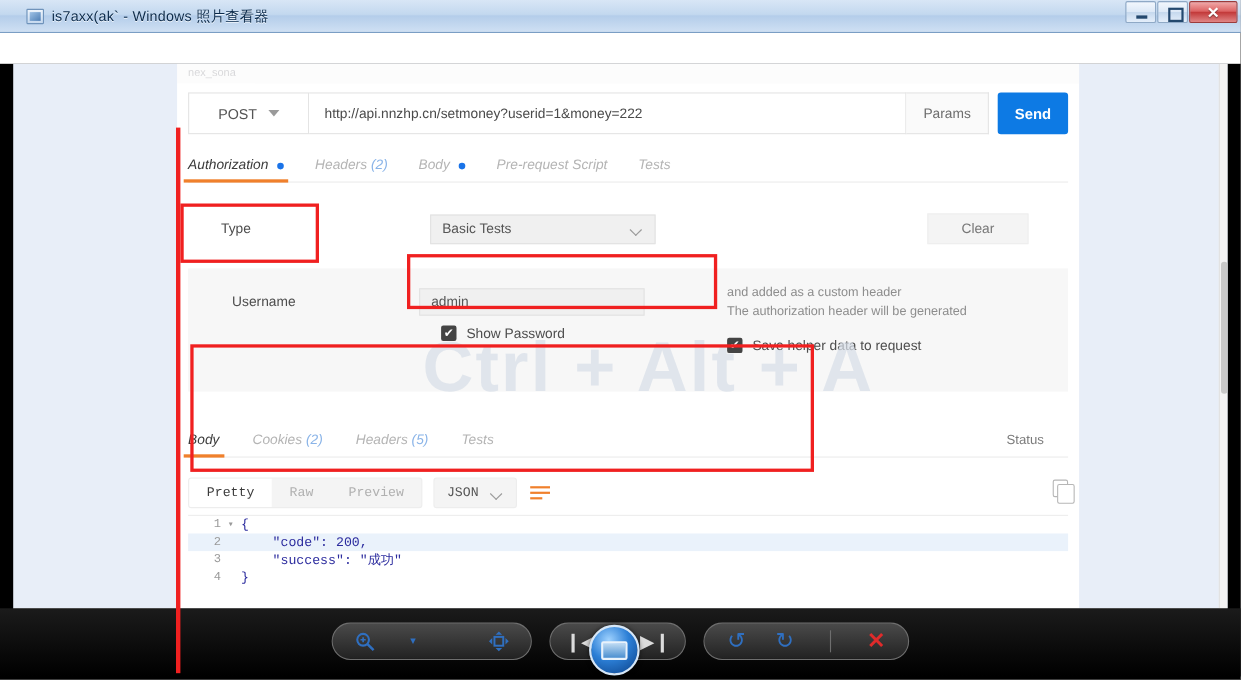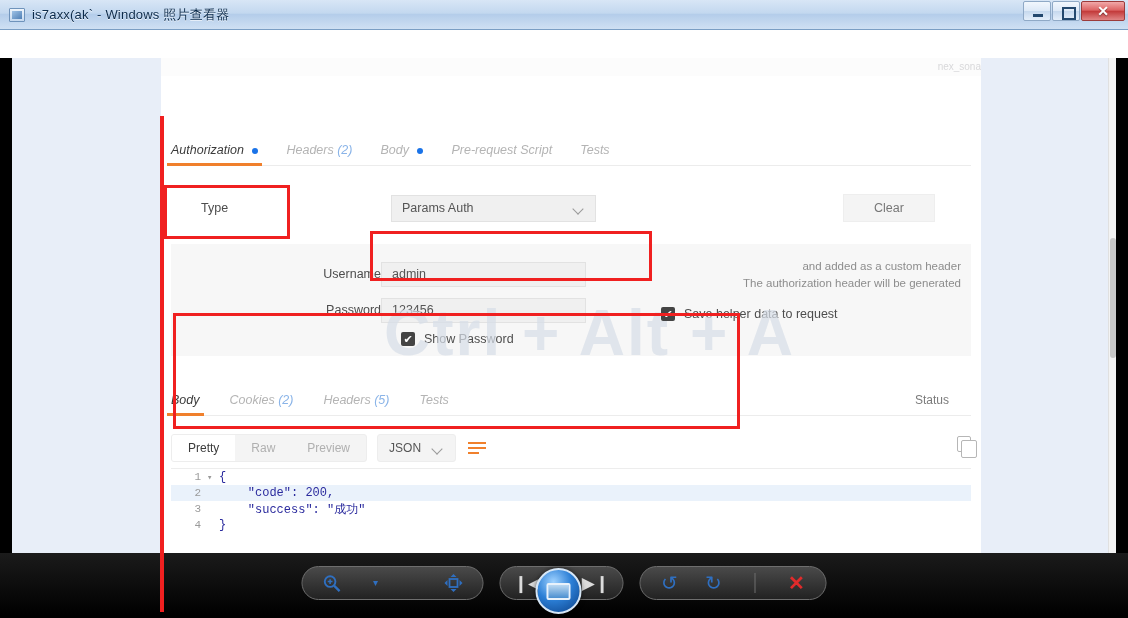--- a/index.html
+++ b/index.html
@@ -16,21 +16,21 @@
     width: 1128px; height: 618px;
     background: #ffffff;
   }
 
   .titlebar {
     position: absolute; left: 0; top: 0; width: 1128px; height: 30px;
     background: linear-gradient(to bottom, #d8e6f6 0%, #c3d8ef 45%, #b4cdea 50%, #cfe0f3 100%);
     border-bottom: 1px solid #7a9ec4;
   }
   .titlebar-inner {
-    display: flex; align-items: center; height: 30px; padding-left: 9px; gap: 7px;
+    display: flex; align-items: center; height: 30px; padding-left: 9px; gap: 7px; margin-left: 15px;
   }
   .win-icon {
     width: 16px; height: 14px;
     background: linear-gradient(to bottom,#eef4fb,#c6d9ef);
     border: 1px solid #6f93bb; border-radius: 1px;
     position: relative;
   }
   .win-icon::after {
     content: ""; position: absolute; left: 2px; top: 2px; right: 2px; bottom: 2px;
     background: linear-gradient(to bottom right,#9fc2e6,#4f7fb5);
@@ -99,21 +99,21 @@
 
   
   .pm {
     position: absolute; left: 149px; top: 0px; width: 820px; height: 495px;
     background: #ffffff; overflow: hidden;
   }
   .pm-cut-top {
     position: absolute; left: 0; top: 0; width: 820px; height: 18px;
     background: #fafafa;
     color: #b9b9bd; font-size: 10px; padding-left: 10px; line-height: 18px;
-    overflow: hidden; opacity: .55; text-align: right;
+    overflow: hidden; opacity: .55;
   }
   .url-row {
     position: absolute; left: 10px; top: 26px; width: 800px; height: 38px;
     display: flex; align-items: stretch;
   }
   .method-box {
     width: 110px; border: 1px solid #e4e4e4; background: #fff;
     display: flex; align-items: center; justify-content: center; gap: 10px;
     font-size: 13px; color: #555;
   }
@@ -177,21 +177,20 @@
   .clear-btn {
     position: absolute; right: 36px; top: 14px;
     width: 92px; height: 28px; background: #f4f4f4; border: 1px solid #eee;
     display: flex; align-items: center; justify-content: center;
     font-size: 12.5px; color: #777;
   }
 
   .auth-panel {
     position: absolute; left: 10px; top: 186px; width: 800px; height: 112px;
     background: #f7f7f7;
-    text-align: right;
   }
   .auth-left { position: absolute; left: 20px; top: 12px; width: 440px; }
   .fld-row { display: flex; align-items: center; height: 36px; }
   .fld-label { width: 190px; font-size: 12.5px; color: #4d4d4d; padding-left: 20px; }
   .fld-input {
     width: 205px; height: 25px; background: #f0f0f0; border: 1px solid #e2e2e2;
     font-size: 12.5px; color: #555; display: flex; align-items: center; padding-left: 10px;
   }
   .showpw-row { display: flex; align-items: center; gap: 9px; padding-left: 210px; margin-top: 4px; }
   .cbx {
@@ -215,21 +214,21 @@
     position: absolute; left: 10px; top: 328px; width: 800px; height: 30px;
     display: flex; align-items: flex-end; gap: 30px;
     border-bottom: 1px solid #ececec;
   }
   .resp-status {
     position: absolute; right: 22px; bottom: 8px; font-size: 12px; color: #7b7b7b;
   }
 
   .resp-toolbar {
     position: absolute; left: 10px; top: 370px; width: 800px; height: 40px;
-    display: flex; align-items: center; gap: 10px;
+    display: flex; align-items: center; gap: 10px; font-family: Liberation Mono, monospace;
   }
   .seg {
     display: flex; background: #f4f4f4; border: 1px solid #ededed; border-radius: 3px; overflow: hidden;
   }
   .seg div { padding: 6px 16px; font-size: 12px; color: #b0b0b0; }
   .seg div.active { color: #3b3b3b; background: #fff; }
   .fmt-select {
     display: flex; align-items: center; gap: 12px; padding: 6px 11px;
     background: #f4f4f4; border: 1px solid #ededed; border-radius: 3px;
     font-size: 12px; color: #555;
@@ -374,20 +373,31 @@
   </div>
 
 
   <div class="canvas">
     <div class="photo">
 
       <div class="pm">
 
         <div class="pm-cut-top">nex_sona</div>
 
+        <div class="url-row">
+          <div class="method-box">
+            <span>POST</span>
+            <span class="chev"></span>
+          </div>
+          <div class="url-box">
+            <span>http://api.nnzhp.cn/setmoney?userid=1&amp;money=222</span>
+          </div>
+          <div class="params-btn">Params</div>
+          <div class="send-btn">Send</div>
+        </div>
 
         <div class="req-tabs">
           <div class="rtab active">
             <span>Authorization</span>
             <span class="blue-dot"></span>
           </div>
           <div class="rtab">
             <span>Headers</span>
             <span class="cnt">(2)</span>
           </div>
@@ -395,40 +405,34 @@
             <span>Body</span>
             <span class="blue-dot"></span>
           </div>
           <div class="rtab">Pre-request Script</div>
           <div class="rtab">Tests</div>
         </div>
 
         <div class="type-row">
           <div class="type-label">Type</div>
           <div class="type-select">
-            <span>Params Auth</span>
+            <span>Basic Tests</span>
             <span class="sel-chev"></span>
           </div>
           <div class="clear-btn">Clear</div>
         </div>
 
         <div class="auth-panel">
           <div class="auth-left">
             <div class="fld-row">
               <div class="fld-label">Username</div>
               <div class="fld-input">
                 <span>admin</span>
               </div>
             </div>
-            <div class="fld-row">
-              <div class="fld-label">Password</div>
-              <div class="fld-input">
-                <span>123456</span>
-              </div>
-            </div>
             <div class="showpw-row">
               <div class="cbx">✔</div>
               <div class="cbx-lbl">Show Password</div>
             </div>
           </div>
 
           <div class="auth-right">
             <div class="auth-note">and added as a custom header</div>
             <div class="auth-note">The authorization header will be generated</div>
             <div class="savehelper">

